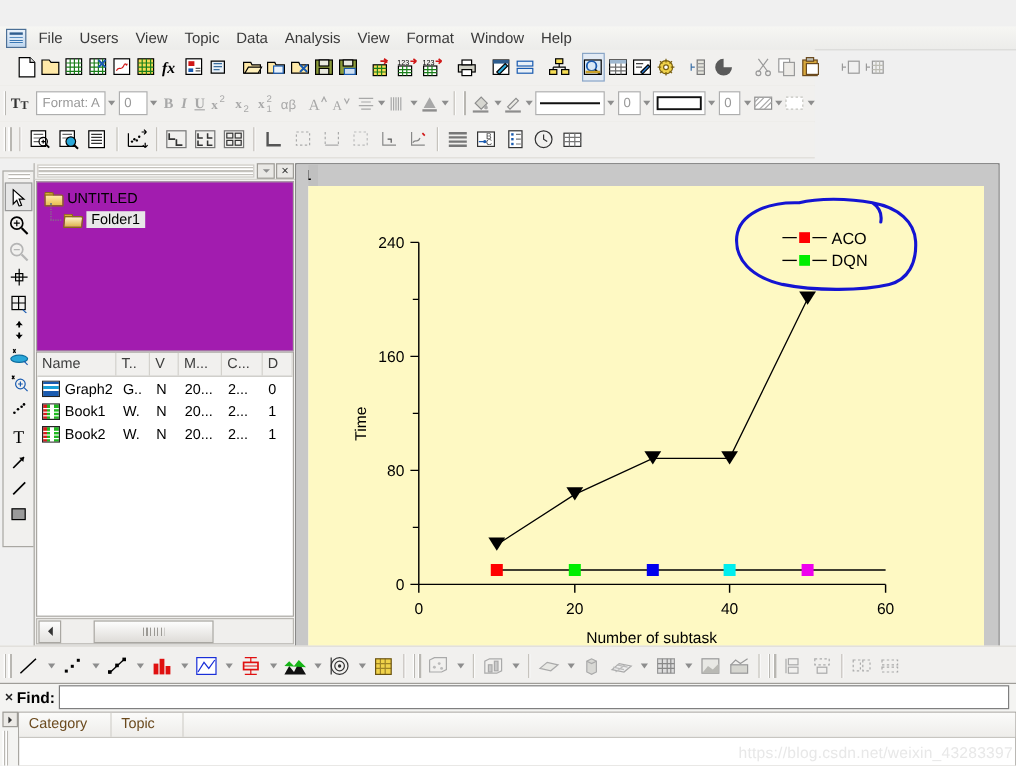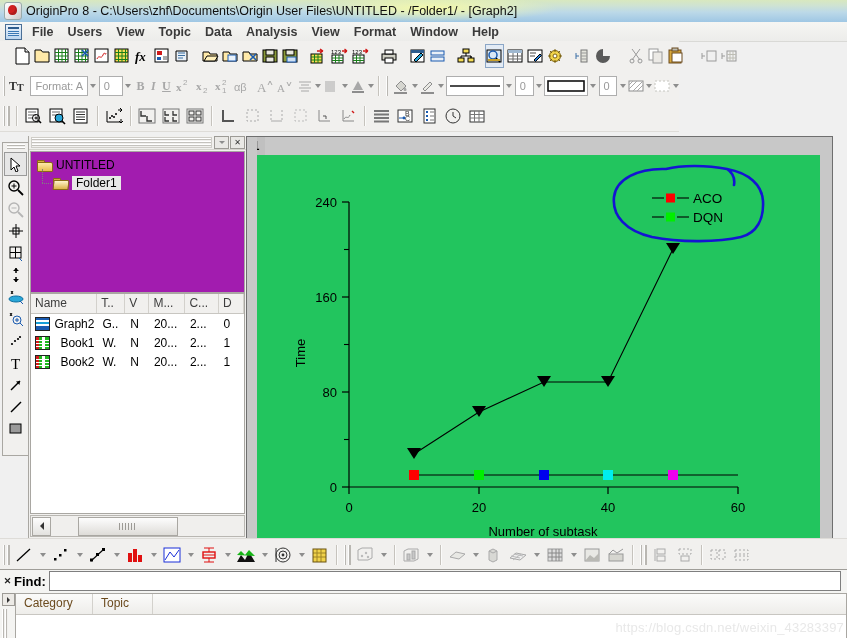--- a/index.html
+++ b/index.html
@@ -31,21 +31,21 @@
   .menubar{
     position:absolute;left:0;top:22px;width:847px;height:19px;
     background:linear-gradient(to bottom,#f6f6f3 0%,#ececea 100%);
     display:flex;align-items:center;border-bottom:1px solid #d9d9d6;
   }
   .menu-appicon{width:15px;height:14px;margin:0 3px 0 5px;
      background:linear-gradient(180deg,#eaf2fb,#bcd6ef);border:1px solid #4a6f96;position:relative;}
   .menu-appicon:before{content:"";position:absolute;left:2px;top:2px;right:2px;height:2px;background:#2e5d8e;}
   .menu-appicon:after{content:"";position:absolute;left:2px;top:6px;right:2px;height:5px;
      background:repeating-linear-gradient(to bottom,#3a78b4 0 1px,#dce9f6 1px 2px);}
-  .menu-item{padding:2px 7px;color:#3a3a3a;font-size:12.5px;font-weight:bold;}
+  .menu-item{padding:2px 7px;color:#3a3a3a;font-size:12.5px;}
 
   
   .toolbar{position:absolute;left:0;width:679px;background:#f1f0ee;border-bottom:1px solid #dedcd8;
      display:flex;align-items:center;}
   #toolbar-standard{top:41px;height:30px;}
   #toolbar-format{top:71px;height:30px;}
   #toolbar-graph{top:101px;height:30px;}
   .grip{width:7px;height:20px;margin:0 2px 0 3px;
      background:linear-gradient(to right,#fdfdfd 0 1px,#b9b7b2 1px 2px,#f1f0ee 2px 4px,#fdfdfd 4px 5px,#b9b7b2 5px 6px);}
   .tsep{width:1px;height:20px;margin:0 4px;background:#c6c3bd;box-shadow:1px 0 0 #fbfbfa;}
@@ -87,21 +87,21 @@
      border-left:1px dotted #808080;}
   .tree-ind:after{content:"";position:absolute;left:-11px;top:9px;width:9px;height:1px;
      border-top:1px dotted #808080;}
 
   .pe-list{position:absolute;left:1px;top:157px;right:1px;bottom:24px;background:#fff;
      border:1px solid #a9a7a2;overflow:hidden;}
   .plist-head{display:flex;height:19px;background:#f1f0ee;border-bottom:1px solid #c8c6c1;}
   .plist-head div{font-size:12px;color:#3d3d3d;padding:2px 4px;border-right:1px solid #d3d1cc;
      overflow:hidden;white-space:nowrap;}
   .plist-row{display:flex;height:19px;align-items:center;}
-  .plist-row div{font-size:12px;color:#000;padding:0 4px;overflow:hidden;white-space:nowrap;justify-content:space-between;}
+  .plist-row div{font-size:12px;color:#000;padding:0 4px;overflow:hidden;white-space:nowrap;}
   .cell-name{display:flex;align-items:center;gap:4px;}
   .ico-graph,.ico-book{width:13px;height:12px;flex:none;border:1px solid #222;}
   .ico-graph{background:
      linear-gradient(180deg,#1a5bb0 0 2px, #ffffff 2px 4px, #18a0d8 4px 6px, #ffffff 6px 8px, #1a5bb0 8px 10px);}
   .ico-book{background:
      linear-gradient(90deg,#d81c1c 0 3px,#1fb81f 3px 6px,#ffffff 6px 9px,#1fb81f 9px 11px);
      position:relative;}
   .ico-book:after{content:"";position:absolute;left:0;top:3px;right:0;height:1px;background:#fff;
      box-shadow:0 3px 0 #fff,0 6px 0 #fff;}
   .pe-hscroll{position:absolute;left:1px;right:1px;bottom:1px;height:20px;background:#f0efed;
@@ -121,21 +121,21 @@
   .tool{width:21px;height:22px;display:flex;align-items:center;justify-content:center;position:relative;}
   .tool.sel{background:#e6e6e6;border:1px solid #9a9a9a;}
 
   
   #graph-window{position:absolute;left:246px;top:136px;width:585px;height:402px;
      background:#fff;border:1px solid #6f6f6f;overflow:hidden;}
   .gw-strip{position:absolute;left:0;top:0;width:100%;height:18px;background:#c8c8c8;}
   .gw-tab{position:absolute;left:0;top:0;width:18px;height:18px;background:#c0c0c0;
      display:flex;align-items:center;justify-content:center;font-size:12px;font-weight:bold;color:#000;}
   .gw-left{position:absolute;left:0;top:0;width:10px;height:100%;background:#c8c8c8;}
-  .gw-page{position:absolute;left:10px;top:18px;right:12px;bottom:0;background:#22c55e;}
+  .gw-page{position:absolute;left:10px;top:18px;right:12px;bottom:0;background:#fef9c3;}
   .gw-vscroll{position:absolute;right:0;top:18px;width:12px;bottom:0;background:#c8c8c8;}
   #chart-svg{position:absolute;left:0;top:0;}
   .axis-txt{font-family:"Liberation Sans",sans-serif;font-size:13px;fill:#000;}
   .title-txt{font-family:"Liberation Sans",sans-serif;font-size:13px;fill:#000;}
   .legend-txt{font-family:"Liberation Sans",sans-serif;font-size:13.5px;fill:#000;}
 
   
   #toolbar-bottom{position:absolute;left:0;top:538px;width:847px;height:31px;background:#f1f0ee;
      border-top:1px solid #dedcd8;border-bottom:1px solid #d0cec9;display:flex;align-items:center;}
 
@@ -158,25 +158,20 @@
      border-bottom:1px solid #c8c6c1;}
   .find-head div{font-size:12px;color:#6b4a1e;padding:2px 8px;border-right:1px solid #d3d1cc;}
   .watermark{position:absolute;right:3px;bottom:4px;font-size:13px;color:#e8e8e8;
      letter-spacing:.2px;white-space:nowrap;}
 </style>
 </head>
 <body>
 
 <div class="app">
 
-  <div class="titlebar">
-    <div class="glow"></div>
-    <div class="tb-icon"></div>
-    <div class="tb-title">OriginPro 8 - C:\Users\zhf\Documents\Origin User Files\UNTITLED - /Folder1/ - [Graph2]</div>
-  </div>
 
   <div class="menubar">
     <div class="menu-appicon"></div>
     <div class="menu-item">File</div>
     <div class="menu-item">Users</div>
     <div class="menu-item">View</div>
     <div class="menu-item">Topic</div>
     <div class="menu-item">Data</div>
     <div class="menu-item">Analysis</div>
     <div class="menu-item">View</div>

